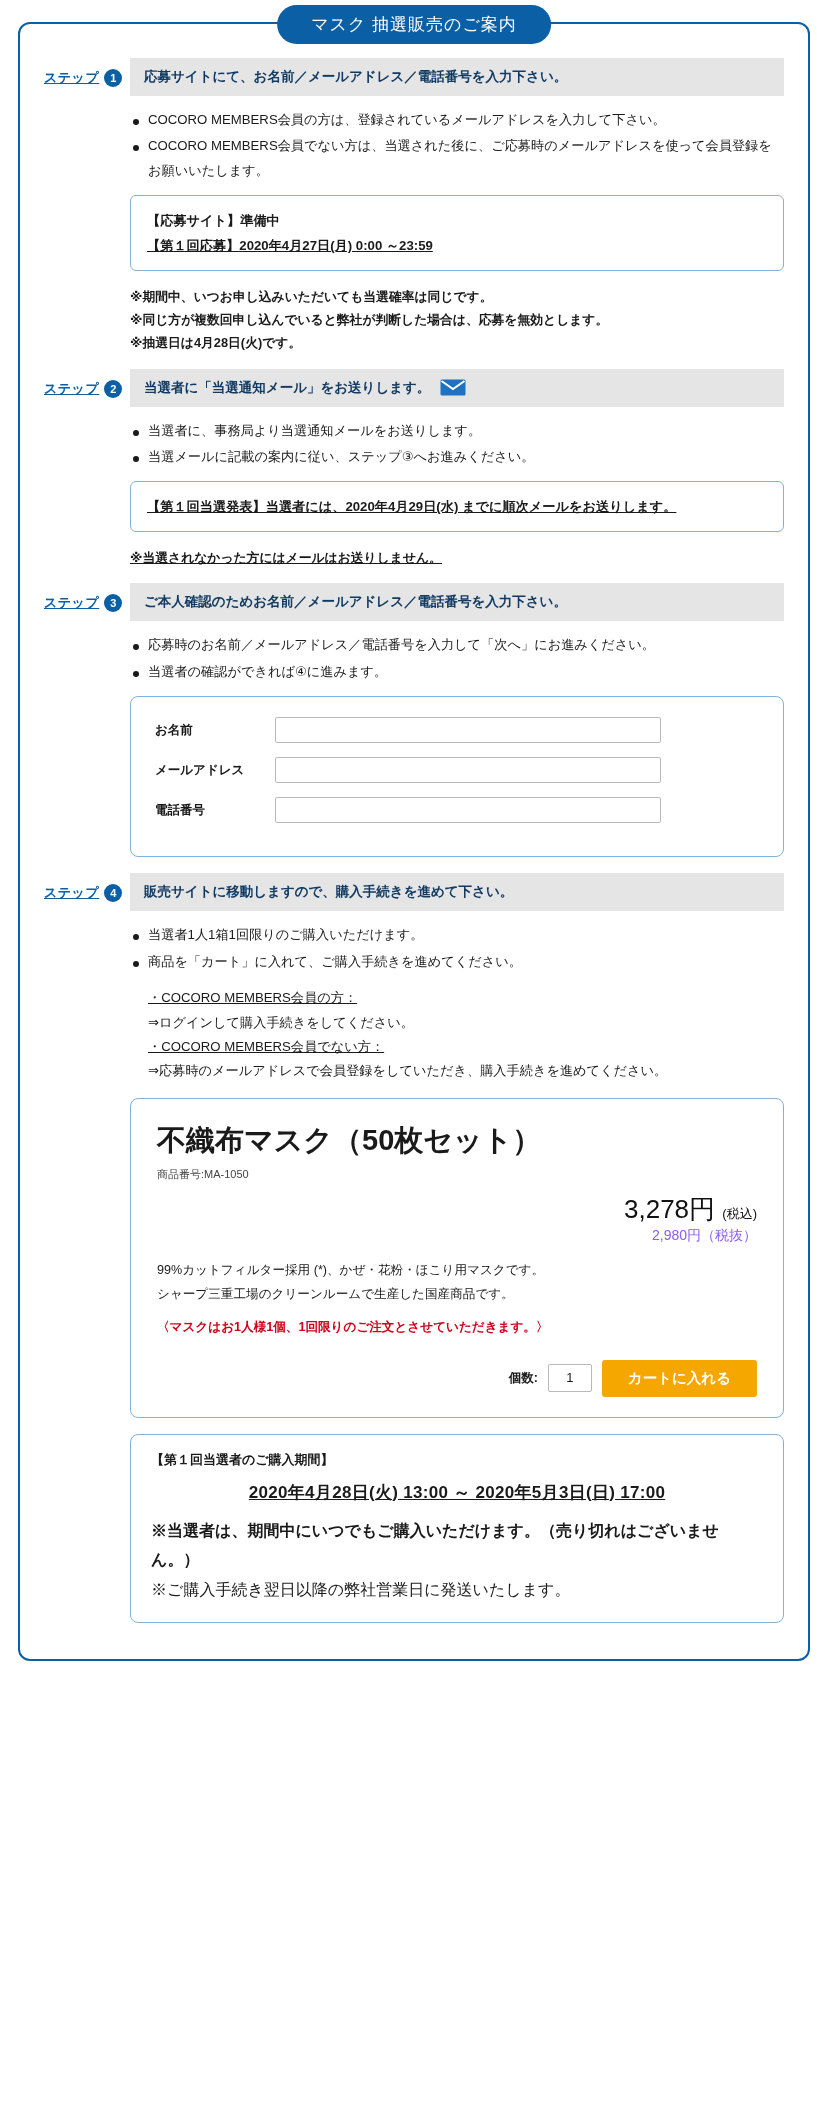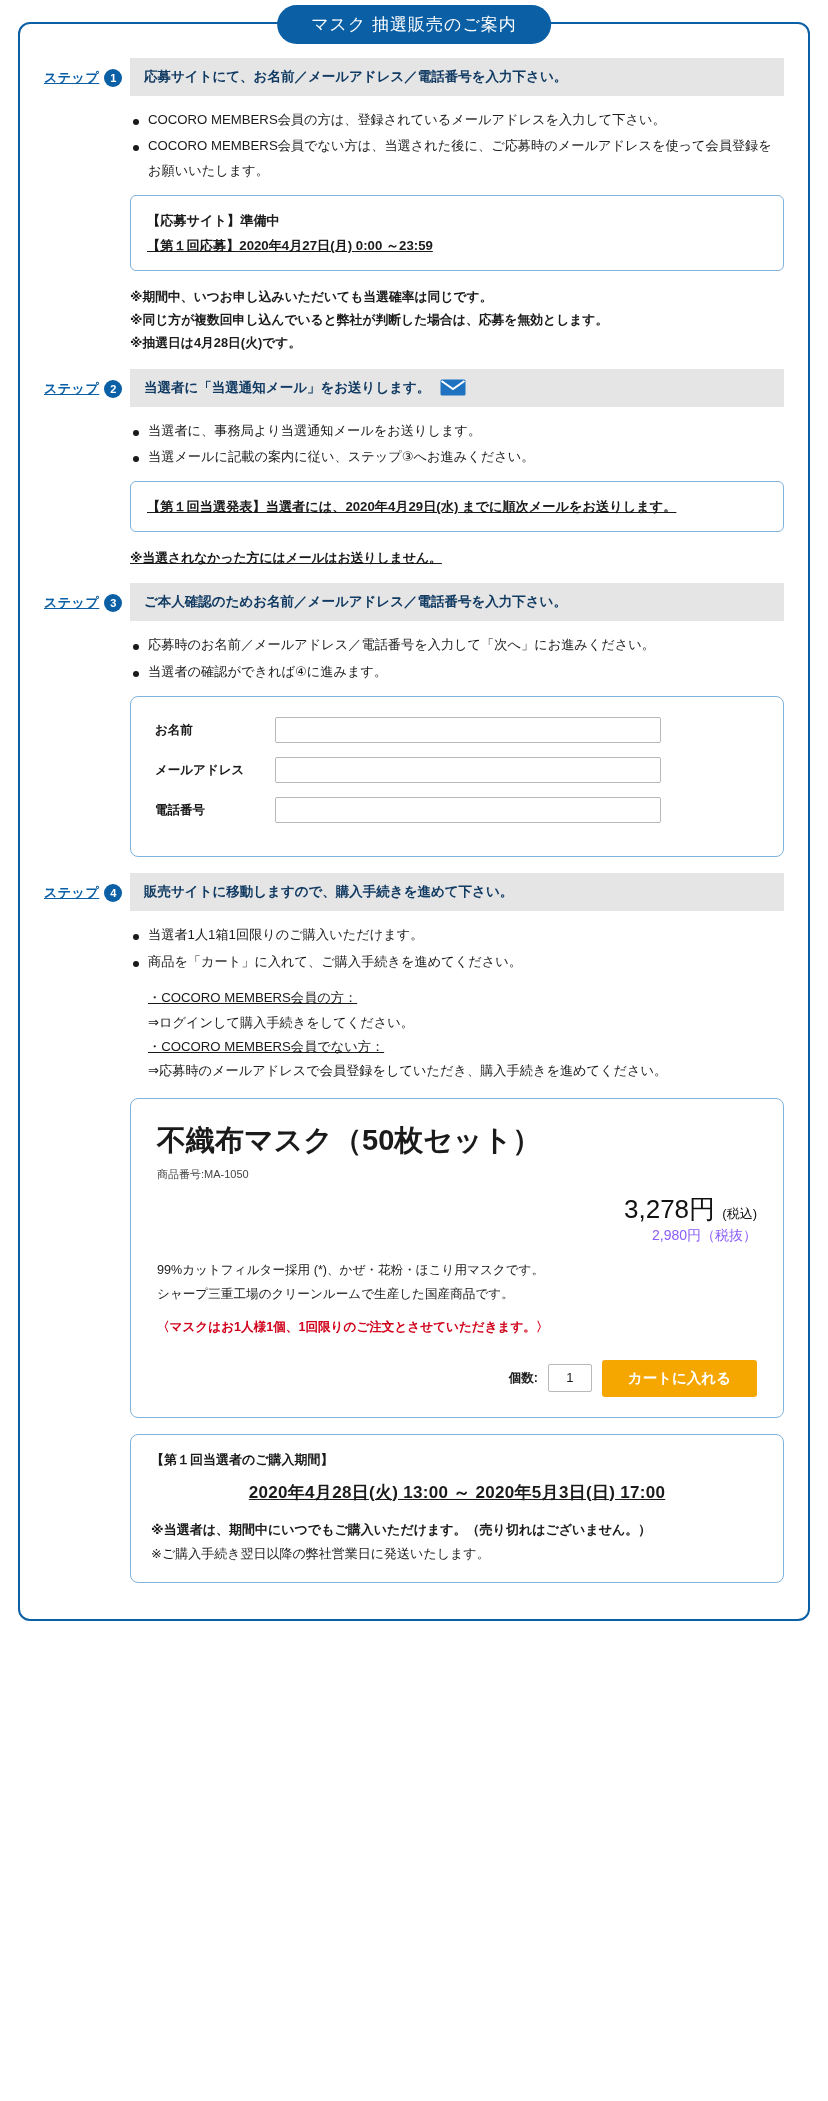--- a/index.html
+++ b/index.html
@@ -230,23 +230,24 @@
   }
   .period-dates{
     font-size:17px;
     font-weight:bold;
     text-decoration:underline;
     text-align:center;
     margin-bottom:14px;
     letter-spacing:0.3px;
   }
   .period-note{
-    font-size:13px;
+    font-size:16px;
     line-height:1.85;
     font-weight:bold;
+    font-family:Liberation Mono, monospace;
   }
   .period-note.light{font-weight:normal;}
   .sub-list{ padding-left:0; margin:12px 0 0 0; list-style:none;}
   .sub-list li{font-size:13.2px;line-height:1.85;}
 </style>
 </head>
 <body>
 
 <div class="page">
   <div class="outer-frame">

